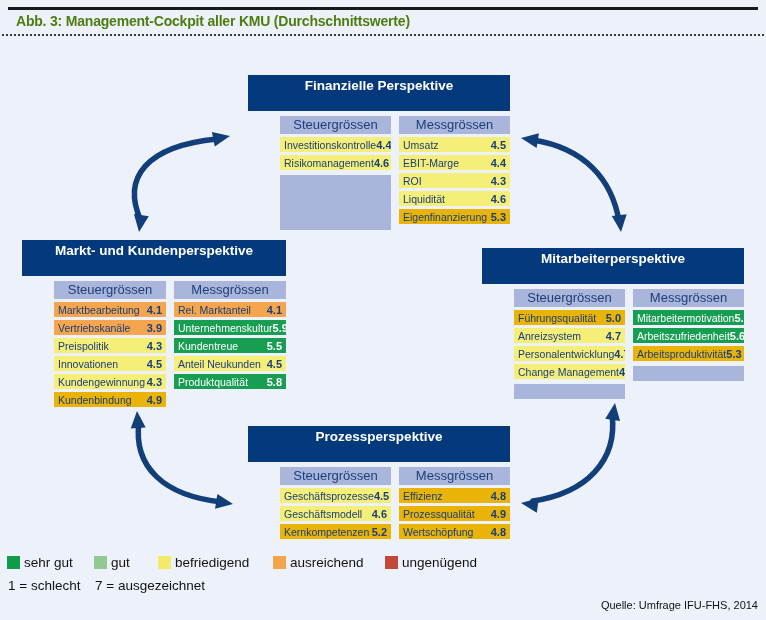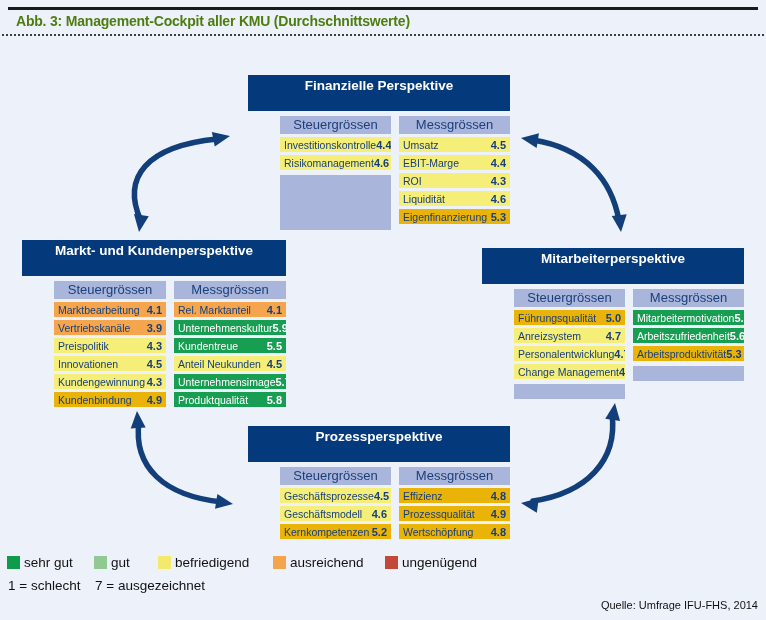--- a/index.html
+++ b/index.html
@@ -164,24 +164,20 @@
           </div>
         <div class="prow r-sg">
             <span class="plabel">Kundentreue</span>
             <span class="pvalue">5.5</span>
           </div>
         <div class="prow r-b">
             <span class="plabel">Anteil Neukunden</span>
             <span class="pvalue">4.5</span>
           </div>
         <div class="prow r-sg">
-            <span class="plabel">Unternehmensimage</span>
-            <span class="pvalue">5.7</span>
-          </div>
-        <div class="prow r-sg">
             <span class="plabel">Produktqualität</span>
             <span class="pvalue">5.8</span>
           </div>
       </div>
     </div>
   </div>
 
   <div class="pbox" style="left:482px; top:248px; width:262px;">
     <div class="pbox-title">Mitarbeiterperspektive</div>
     <div class="pbox-cols">

